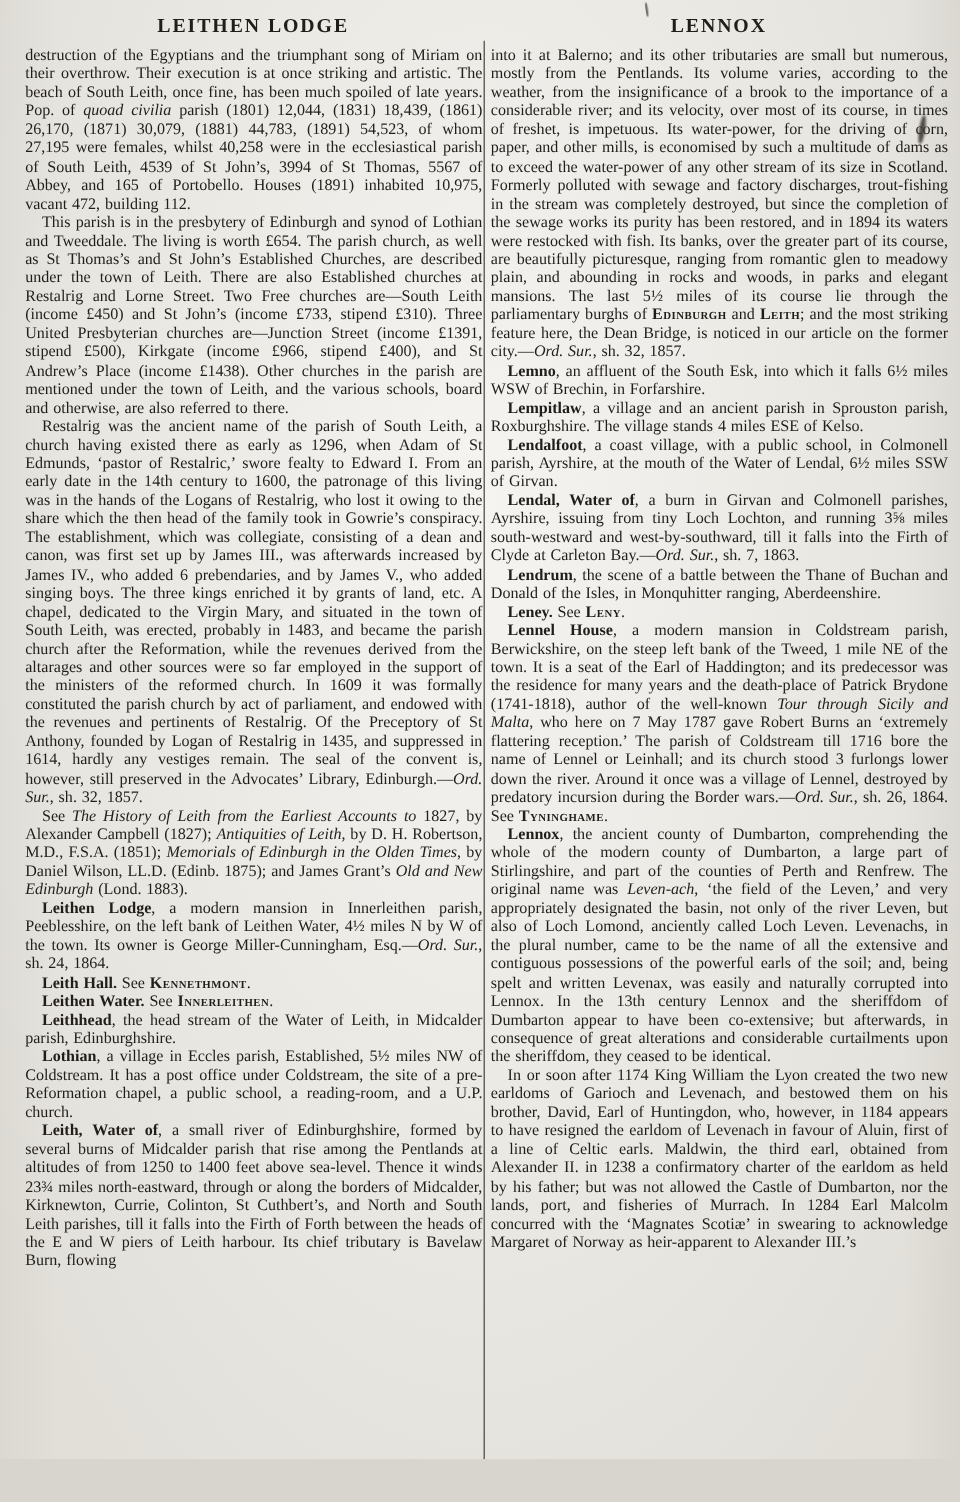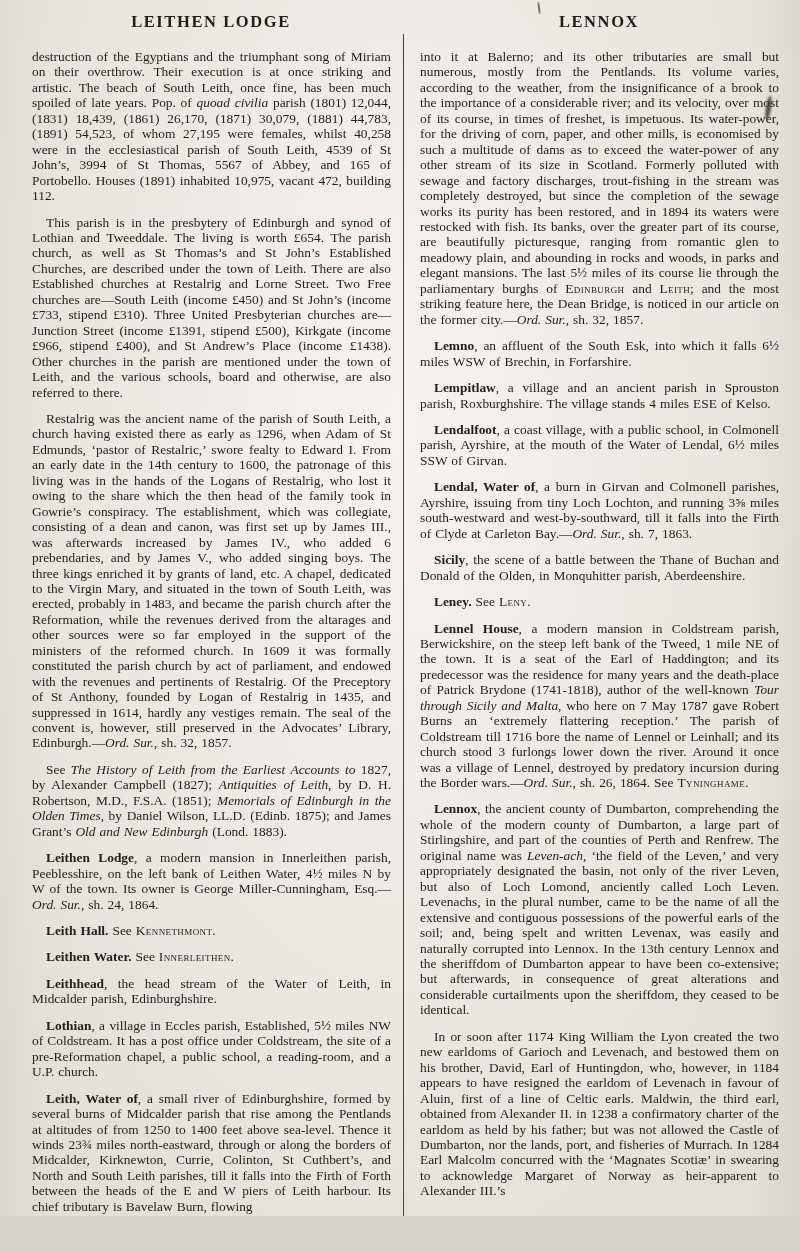--- a/index.html
+++ b/index.html
@@ -22,25 +22,25 @@
     position:absolute;top:38px;width:381px;
     text-align:justify;font-size:13.4px;line-height:15.45px;
     word-spacing:0.05em;
   }
   .col-left{left:21px;}
   .col-right{left:409px;}
   .divider{
     position:absolute;left:403px;top:34px;height:1200px;width:1px;
     background:#46423c;
   }
-  .para{margin:11px;}
+  .para{margin:0;}
   .para.indent{text-indent:14px;}
   .bold{font-weight:700;}
   .italic{font-style:italic;}
-  .smallcaps{font-variant:small-caps;letter-spacing:0.4px;}
+  .smallcaps{font-variant:small-caps;letter-spacing:0.4px;font-weight:bold;}
   .page-number{
     position:absolute;left:57px;top:1225px;
     font-weight:700;font-size:14px;letter-spacing:1px;
   }
   .smudge{
     position:absolute;left:766px;top:96px;width:5px;height:24px;
     background:#37332d;border-radius:45% 55% 50% 50%;
     transform:rotate(9deg);filter:blur(1px);opacity:.85;
   }
   .tickmark{
@@ -68,21 +68,21 @@
       <p class="para indent"><span class="bold">Lothian</span><span>, a village in Eccles parish, Established, 5½ miles NW of Coldstream. It has a post office under Coldstream, the site of a pre-Reformation chapel, a public school, a reading-room, and a U.P. church.</span></p>
       <p class="para indent"><span class="bold">Leith, Water of</span><span>, a small river of Edinburghshire, formed by several burns of Midcalder parish that rise among the Pentlands at altitudes of from 1250 to 1400 feet above sea-level. Thence it winds 23¾ miles north-eastward, through or along the borders of Midcalder, Kirknewton, Currie, Colinton, St Cuthbert’s, and North and South Leith parishes, till it falls into the Firth of Forth between the heads of the E and W piers of Leith harbour. Its chief tributary is Bavelaw Burn, flowing</span></p>
     </div>
   <div class="divider"></div>
   <div class="column col-right">
       <p class="para"><span>into it at Balerno; and its other tributaries are small but numerous, mostly from the Pentlands. Its volume varies, according to the weather, from the insignificance of a brook to the importance of a considerable river; and its velocity, over most of its course, in times of freshet, is impetuous. Its water-power, for the driving of corn, paper, and other mills, is economised by such a multitude of dams as to exceed the water-power of any other stream of its size in Scotland. Formerly polluted with sewage and factory discharges, trout-fishing in the stream was completely destroyed, but since the completion of the sewage works its purity has been restored, and in 1894 its waters were restocked with fish. Its banks, over the greater part of its course, are beautifully picturesque, ranging from romantic glen to meadowy plain, and abounding in rocks and woods, in parks and elegant mansions. The last 5½ miles of its course lie through the parliamentary burghs of </span><span class="smallcaps">Edinburgh</span><span> and </span><span class="smallcaps">Leith</span><span>; and the most striking feature here, the Dean Bridge, is noticed in our article on the former city.—</span><span class="italic">Ord. Sur.</span><span>, sh. 32, 1857.</span></p>
       <p class="para indent"><span class="bold">Lemno</span><span>, an affluent of the South Esk, into which it falls 6½ miles WSW of Brechin, in Forfarshire.</span></p>
       <p class="para indent"><span class="bold">Lempitlaw</span><span>, a village and an ancient parish in Sprouston parish, Roxburghshire. The village stands 4 miles ESE of Kelso.</span></p>
       <p class="para indent"><span class="bold">Lendalfoot</span><span>, a coast village, with a public school, in Colmonell parish, Ayrshire, at the mouth of the Water of Lendal, 6½ miles SSW of Girvan.</span></p>
       <p class="para indent"><span class="bold">Lendal, Water of</span><span>, a burn in Girvan and Colmonell parishes, Ayrshire, issuing from tiny Loch Lochton, and running 3⅝ miles south-westward and west-by-southward, till it falls into the Firth of Clyde at Carleton Bay.—</span><span class="italic">Ord. Sur.</span><span>, sh. 7, 1863.</span></p>
-      <p class="para indent"><span class="bold">Sicily</span><span>, the scene of a battle between the Thane of Buchan and Donald of the Olden, in Monquhitter parish, Aberdeenshire.</span></p>
+      <p class="para indent"><span class="bold">Lendrum</span><span>, the scene of a battle between the Thane of Buchan and Donald of the Isles, in Monquhitter ranging, Aberdeenshire.</span></p>
       <p class="para indent"><span class="bold">Leney.</span><span> See </span><span class="smallcaps">Leny</span><span>.</span></p>
       <p class="para indent"><span class="bold">Lennel House</span><span>, a modern mansion in Coldstream parish, Berwickshire, on the steep left bank of the Tweed, 1 mile NE of the town. It is a seat of the Earl of Haddington; and its predecessor was the residence for many years and the death-place of Patrick Brydone (1741-1818), author of the well-known </span><span class="italic">Tour through Sicily and Malta</span><span>, who here on 7 May 1787 gave Robert Burns an ‘extremely flattering reception.’ The parish of Coldstream till 1716 bore the name of Lennel or Leinhall; and its church stood 3 furlongs lower down the river. Around it once was a village of Lennel, destroyed by predatory incursion during the Border wars.—</span><span class="italic">Ord. Sur.</span><span>, sh. 26, 1864. See </span><span class="smallcaps">Tyninghame</span><span>.</span></p>
       <p class="para indent"><span class="bold">Lennox</span><span>, the ancient county of Dumbarton, comprehending the whole of the modern county of Dumbarton, a large part of Stirlingshire, and part of the counties of Perth and Renfrew. The original name was </span><span class="italic">Leven-ach</span><span>, ‘the field of the Leven,’ and very appropriately designated the basin, not only of the river Leven, but also of Loch Lomond, anciently called Loch Leven. Levenachs, in the plural number, came to be the name of all the extensive and contiguous possessions of the powerful earls of the soil; and, being spelt and written Levenax, was easily and naturally corrupted into Lennox. In the 13th century Lennox and the sheriffdom of Dumbarton appear to have been co-extensive; but afterwards, in consequence of great alterations and considerable curtailments upon the sheriffdom, they ceased to be identical.</span></p>
       <p class="para indent"><span>In or soon after 1174 King William the Lyon created the two new earldoms of Garioch and Levenach, and bestowed them on his brother, David, Earl of Huntingdon, who, however, in 1184 appears to have resigned the earldom of Levenach in favour of Aluin, first of a line of Celtic earls. Maldwin, the third earl, obtained from Alexander II. in 1238 a confirmatory charter of the earldom as held by his father; but was not allowed the Castle of Dumbarton, nor the lands, port, and fisheries of Murrach. In 1284 Earl Malcolm concurred with the ‘Magnates Scotiæ’ in swearing to acknowledge Margaret of Norway as heir-apparent to Alexander III.’s</span></p>
     </div>
   <div class="smudge"></div>
   <div class="page-number">494</div>
 </div>
 
 </body></html>

